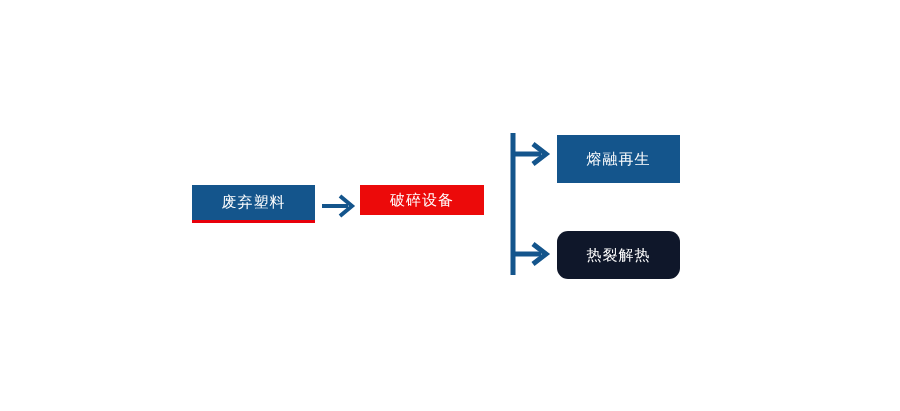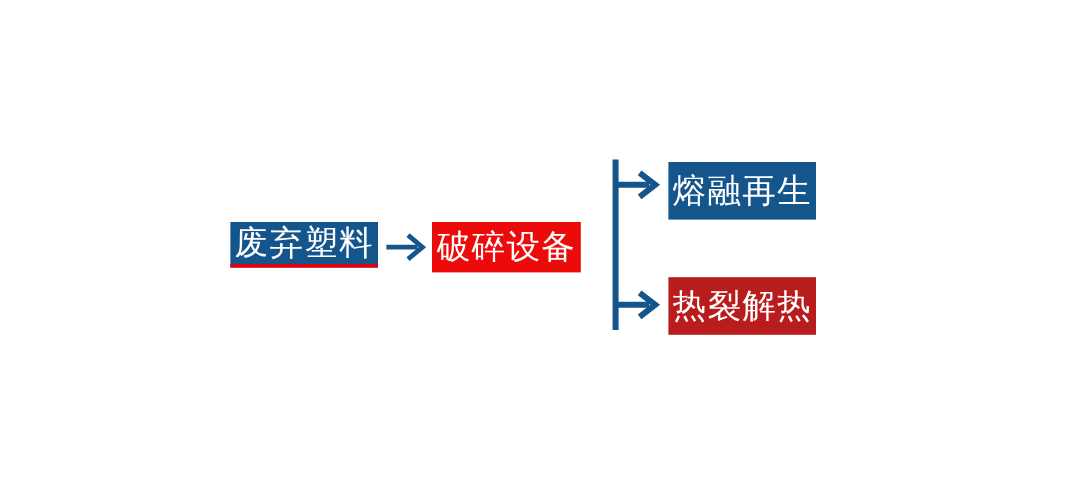--- a/index.html
+++ b/index.html
@@ -18,21 +18,21 @@
     overflow: hidden;
   }
 
   .node {
     position: absolute;
     display: flex;
     align-items: center;
     justify-content: center;
     box-sizing: border-box;
     color: #ffffff;
-    font-size: 28px;
+    font-size: 15px;
     letter-spacing: 1px;
     font-weight: 400;
     line-height: 1;
     white-space: nowrap;
     font-family: "DejaVu Sans", "Liberation Sans", sans-serif;
   }
 
   
   #node-source {
     left: 192px;
@@ -42,38 +42,39 @@
     background: #14558c;
     border-bottom: 3px solid #e8000b;
     align-items: center;
   }
 
   
   #node-process {
     left: 360px;
     top: 185px;
     width: 124px;
-    height: 42px;
+    height: 30px;
     background: #ec0a0a;
   }
 
   
   #node-outcome-0 {
     left: 557px;
     top: 135px;
     width: 123px;
     height: 48px;
     background: #14558c;
   }
   #node-outcome-1 {
     left: 557px;
     top: 231px;
     width: 123px;
     height: 48px;
-    background: #b91c1c;
+    background: #0f172a;
+    border-radius: 11px;
   }
 
   
   .connector {
     position: absolute;
   }
   #connector-main {
     left: 318px;
     top: 186px;
     width: 44px;

